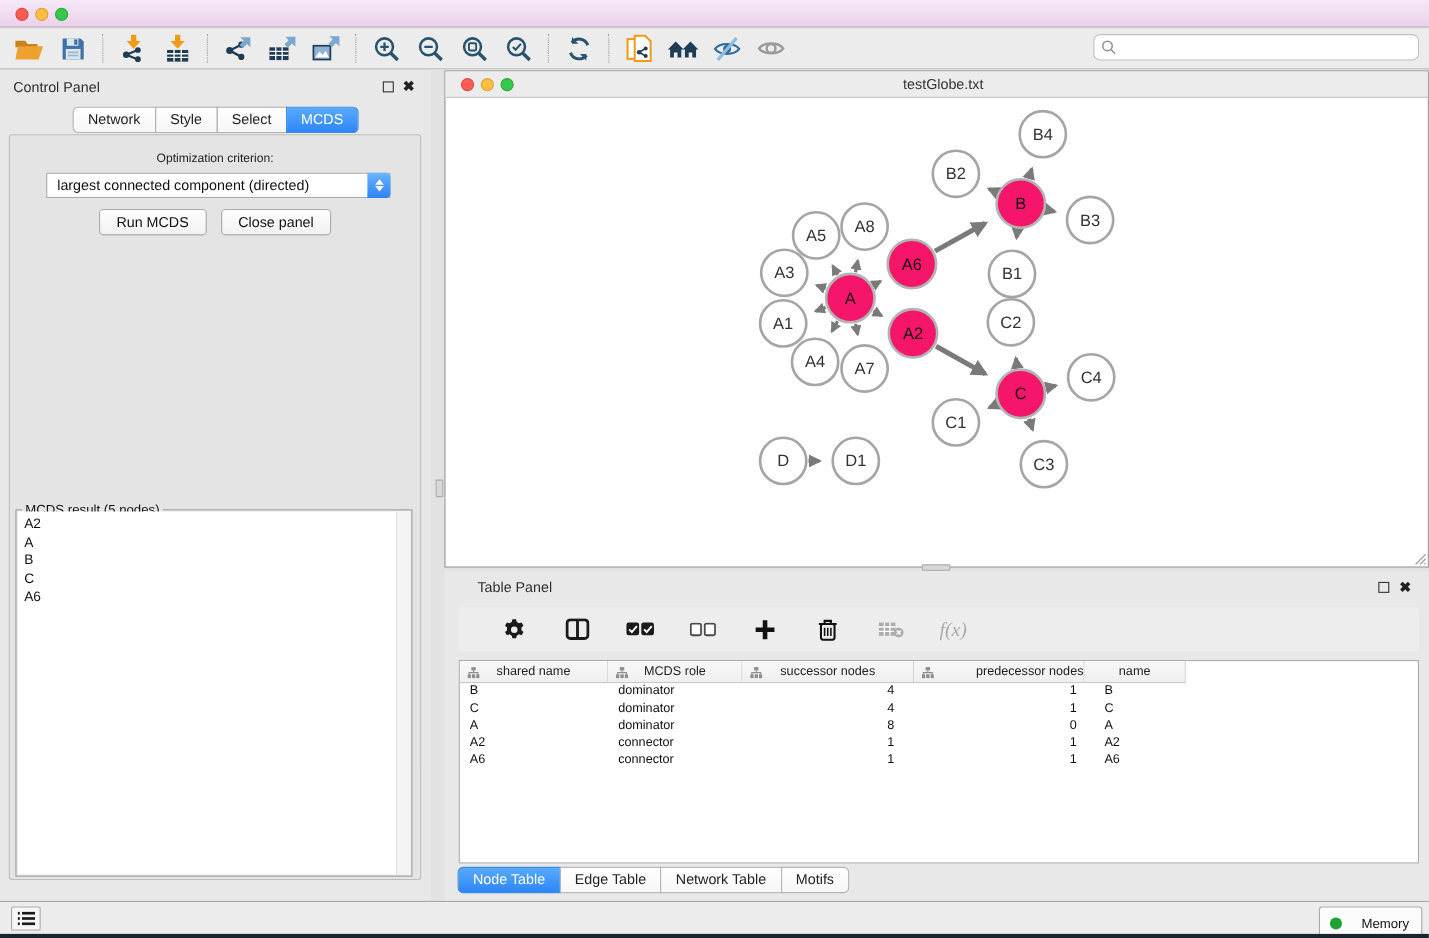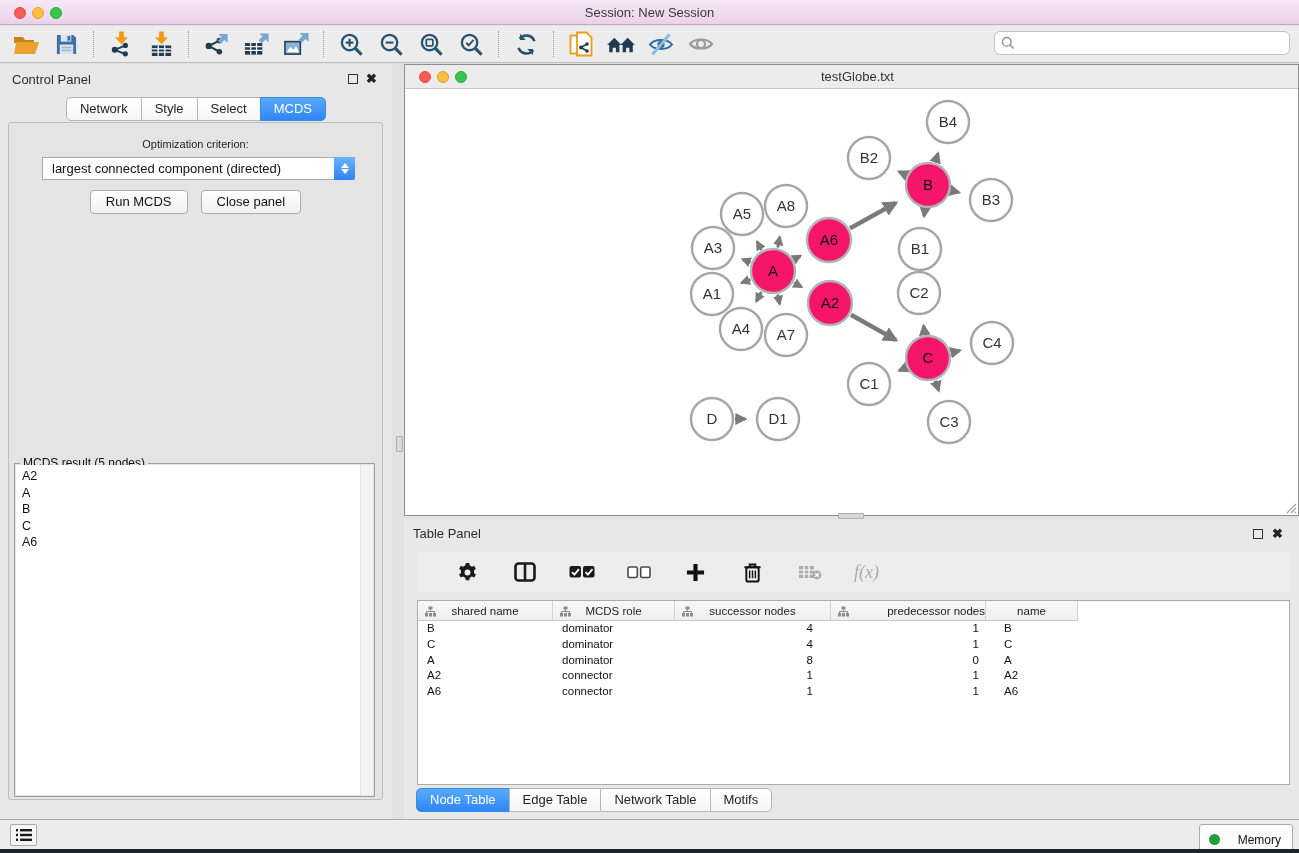--- a/index.html
+++ b/index.html
@@ -113,21 +113,20 @@
   .memory-dot { width:11px; height:11px; border-radius:50%; background:#1FA136; }
   .desktop-strip { position:absolute; left:0; right:0; bottom:0; height:4px; background:#18242E; }
 </style>
 </head>
 <body>
 
 <div class="titlebar">
   <span class="light red" style="left:14px"></span>
   <span class="light yellow" style="left:32px"></span>
   <span class="light green" style="left:50px"></span>
-  <div class="title">Session: New Session</div>
 </div>
 
 <div class="toolbar" id="main-toolbar">
     <button class="tb-btn">
       <svg width="27" height="23" viewBox="0 0 27 23">
         <path fill="#C8821C" d="M1 4h9l2 3h9v3H1z"></path>
         <path fill="#EDA12F" d="M3.2 9h23l-4.2 12H1z"></path>
       </svg>
     </button>
     <button class="tb-btn">
@@ -417,21 +416,21 @@
       </svg>
   </div>
   <svg class="resize-grip" width="13" height="13" viewBox="0 0 13 13">
       <path d="M12 3L3 12M12 7L7 12M12 11l-1 1" stroke="#9F9F9F" stroke-width="1.2"></path>
     </svg>
 </div>
 <div class="v-handle"></div>
 <div class="h-handle"></div>
 
 <div class="table-panel">
-  <div class="panel-title" style="left:9px;top:7px">Table Panel</div>
+  <div class="panel-title" style="left:30px;top:7px">Table Panel</div>
   <span class="panel-float" style="right:36px;top:10px"></span>
   <span class="panel-close" style="right:16px;top:8px">✖</span>
   <div class="tp-toolbar" id="tp-toolbar">
       <button class="tp-btn">
         <svg width="21" height="21" viewBox="0 0 22 22">
           <path fill="#1A1A1A" d="M9.2 1h3.6l.5 2.6a7.6 7.6 0 0 1 2.2 1.3l2.5-.9 1.8 3.1-2 1.7a7.7 7.7 0 0 1 0 2.6l2 1.7-1.8 3.1-2.5-.9a7.6 7.6 0 0 1-2.2 1.3l-.5 2.6H9.2l-.5-2.6a7.6 7.6 0 0 1-2.2-1.3l-2.5.9-1.8-3.1 2-1.7a7.7 7.7 0 0 1 0-2.6l-2-1.7 1.8-3.1 2.5.9a7.6 7.6 0 0 1 2.2-1.3z"></path>
           <circle cx="11" cy="11" r="3.1" fill="#EDEDED"></circle>
         </svg>
       </button>
       <button class="tp-btn">

